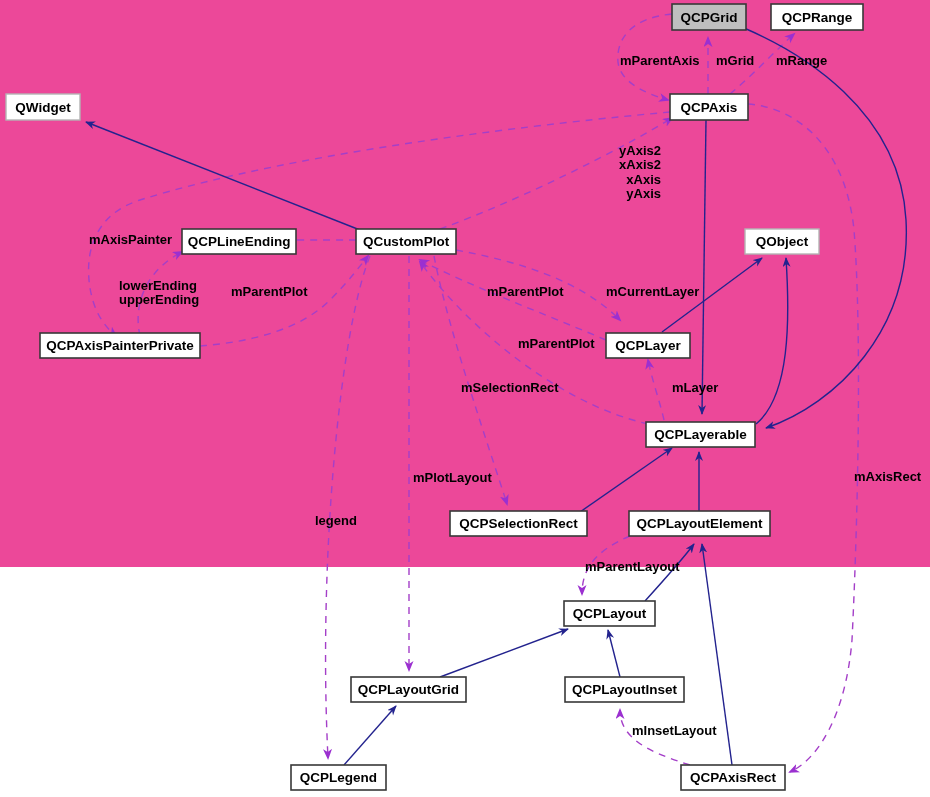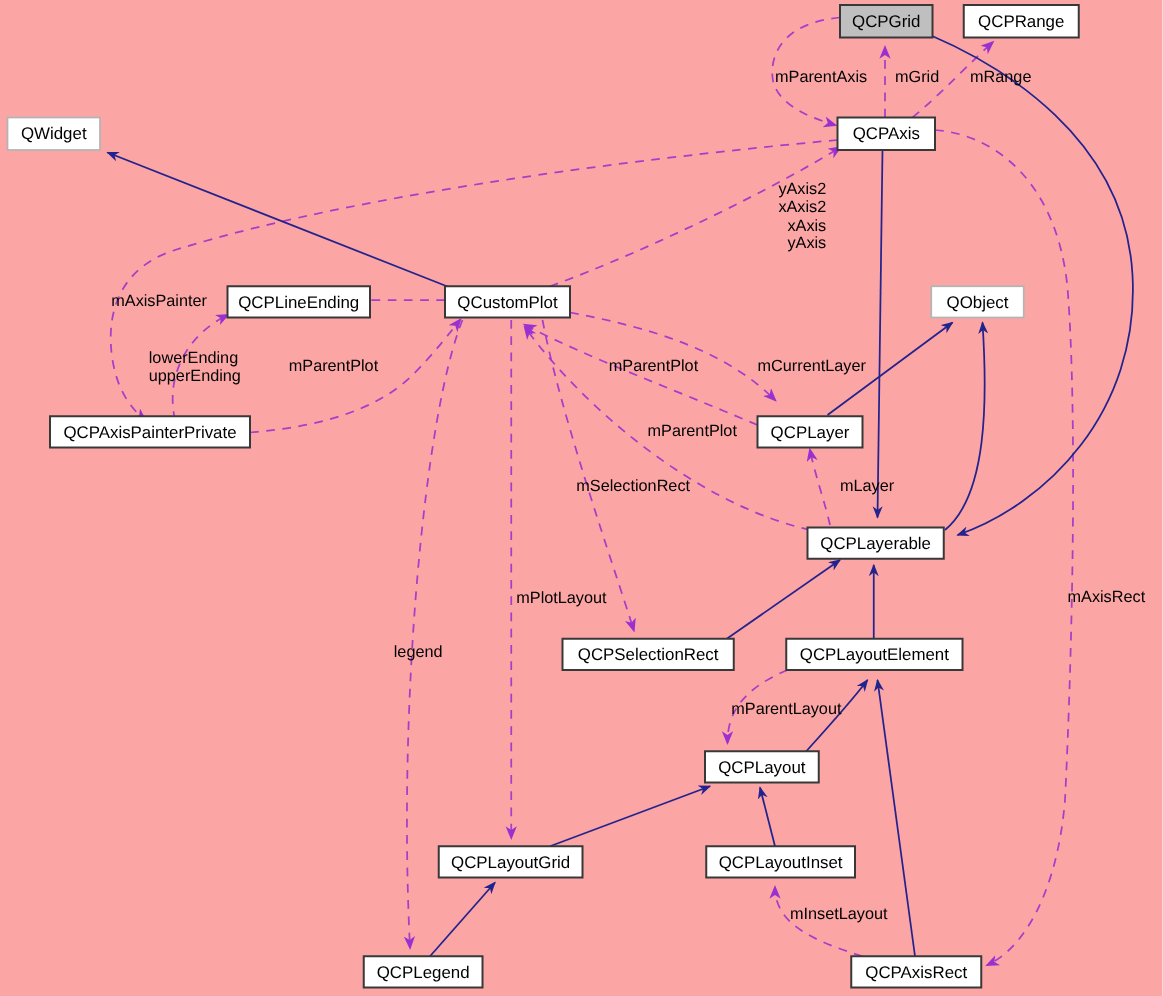--- a/index.html
+++ b/index.html
@@ -1,18 +1,18 @@
 <!DOCTYPE html>
 <html><head>
 <meta charset="utf-8">
 <style>
   html,body{margin:0;padding:0;background:#ffffff;}
   body{width:930px;height:797px;overflow:hidden;
        font-family:"Liberation Sans","DejaVu Sans",sans-serif;}
-  #diagram{position:relative;width:930px;height:797px;background:#fca5a5;}
+  #diagram{position:relative;width:930px;height:567px;background:#ec4899;font-weight:bold;}
   svg{position:absolute;left:0;top:0;}
   .edge-solid{stroke:#23238e;stroke-width:1.4;fill:none;}
   .edge-dash{stroke:#a43fc8;stroke-width:1.4;fill:none;stroke-dasharray:7,6;}
   .node-box{fill:#ffffff;stroke:#383838;stroke-width:1.6;}
   .node-box-ext{fill:#ffffff;stroke:#b4b4b4;stroke-width:1.4;}
   .node-box-cur{fill:#bfbfbf;stroke:#383838;stroke-width:1.6;}
   .node-label{font-family:"Liberation Sans","DejaVu Sans",sans-serif;
               font-size:13.5px;fill:#000000;text-anchor:middle;
               dominant-baseline:middle;}
   .edge-label{font-family:"Liberation Sans","DejaVu Sans",sans-serif;

